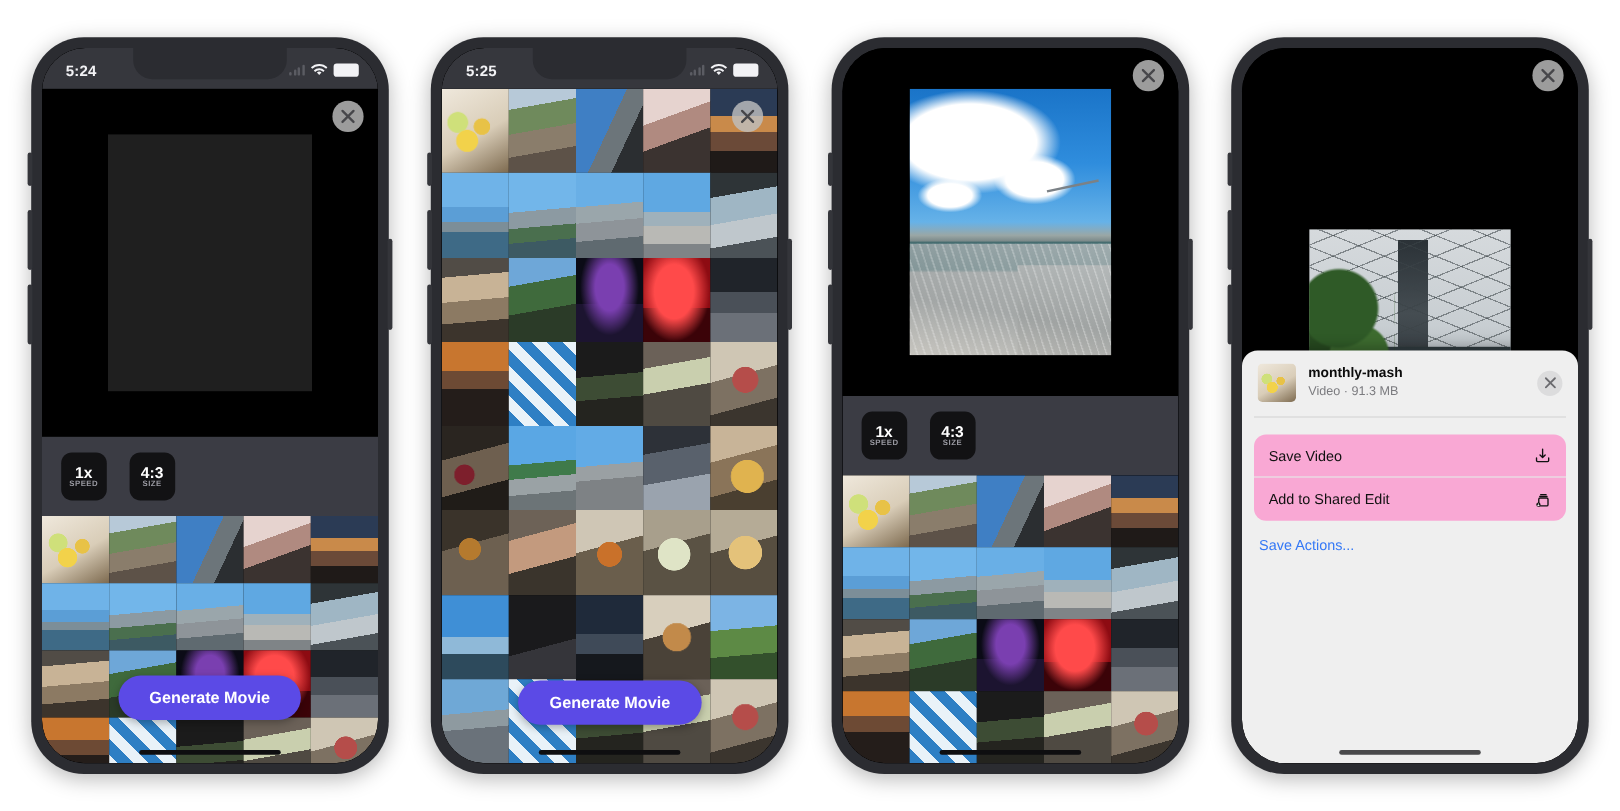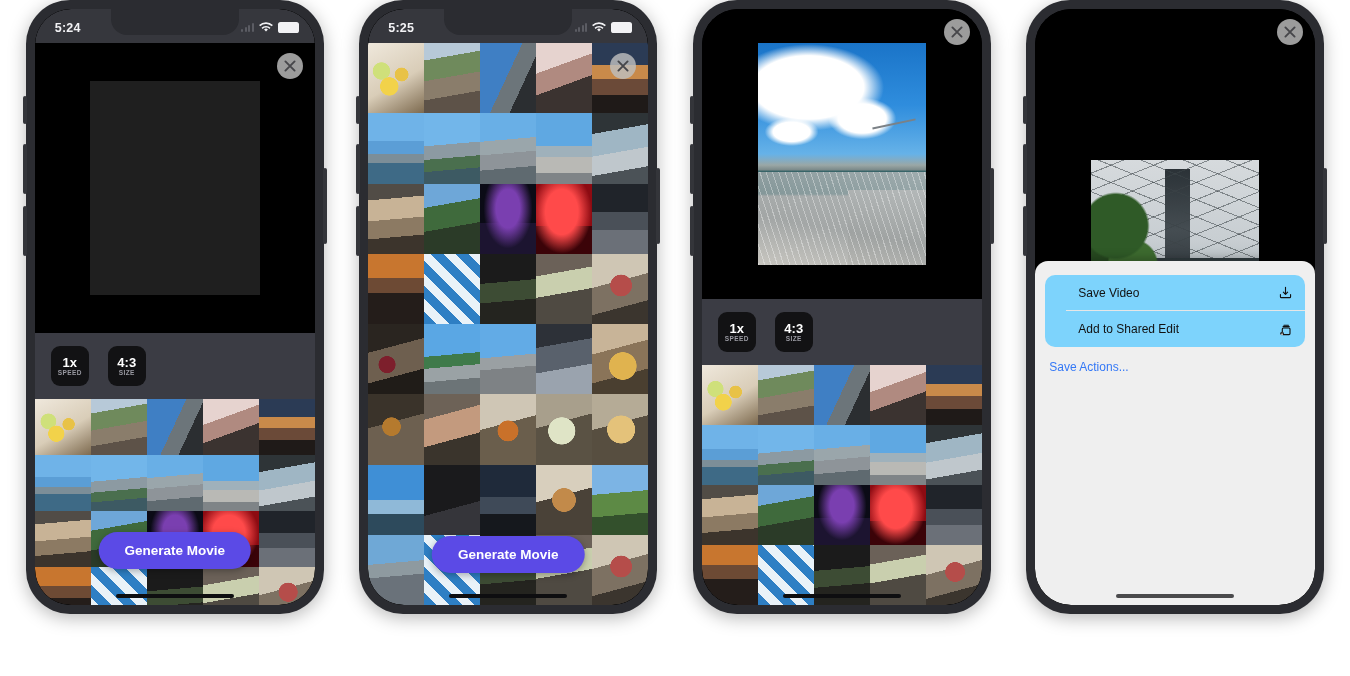--- a/index.html
+++ b/index.html
@@ -6,20 +6,21 @@
   html, body {
     width: 1350px; height: 676px;
     background: #ffffff;
     font-family: "Liberation Sans", sans-serif;
     overflow: hidden;
   }
   .stage {
     position: relative;
     width: 1350px; height: 676px;
     display: flex;
+    align-items: center;
     justify-content: space-around;
     padding: 0 8px;
   }
 
   
   .phone {
     position: relative;
     width: 298px; height: 614px;
     background: #2b2c31;
     border-radius: 44px;
@@ -229,24 +230,23 @@
   }
   .sheet-sub { font-size: 10.5px; color: #7b7b7f; line-height: 1.3; margin-top: 1px; }
   .sheet-close {
     width: 21px; height: 21px; border-radius: 50%;
     background: #dcdcdd;
     display: flex; align-items: center; justify-content: center;
     flex: 0 0 21px;
   }
   .actions {
     margin-top: 14px;
-    background: #7dd3fc;
+    background: #f9a8d4;
     border-radius: 10px;
     overflow: hidden;
-    padding-left: 21px;
   }
   .action-row {
     height: 36px;
     display: flex; align-items: center;
     padding: 0 12px;
     border-bottom: 1px solid #e6e6e6;
   }
   .action-row:last-child { border-bottom: none; }
   .action-label { font-size: 12px; color: #111; flex: 1 1 auto; }
   .action-ico { color: #111; display: flex; align-items: center; }
@@ -834,20 +834,34 @@
               </div>
             </div>
             <div class="close-btn">
               <svg width="12" height="12" viewBox="0 0 12 12">
                   <path d="M1.4 1.4 10.6 10.6M10.6 1.4 1.4 10.6" stroke="#46464a" stroke-width="1.9" stroke-linecap="round"></path>
                 </svg>
             </div>
           </div>
 
           <div class="sheet">
+            <div class="sheet-head">
+              <div class="sheet-thumb">
+                <span class="ph ph-food1"></span>
+              </div>
+              <div class="sheet-meta">
+                <div class="sheet-title">monthly-mash</div>
+                <div class="sheet-sub">Video · 91.3 MB</div>
+              </div>
+              <div class="sheet-close">
+                <svg width="10" height="10" viewBox="0 0 10 10">
+                    <path d="M1.2 1.2 8.8 8.8M8.8 1.2 1.2 8.8" stroke="#6c6c70" stroke-width="1.5" stroke-linecap="round"></path>
+                  </svg>
+              </div>
+            </div>
 
             <div class="actions">
               <div class="action-row">
                 <span class="action-label">Save Video</span>
                 <span class="action-ico">
                   <svg width="15" height="15" viewBox="0 0 16 16">
                       <path d="M2.6 10.2v2.3c0 .6.5 1 1 1h8.8c.6 0 1-.4 1-1v-2.3" fill="none" stroke="#111" stroke-width="1.2" stroke-linecap="round"></path>
                       <path d="M8 2.4v7.1M8 9.9 5.7 7.6M8 9.9l2.3-2.3" fill="none" stroke="#111" stroke-width="1.2" stroke-linecap="round" stroke-linejoin="round"></path>
                     </svg>
                 </span>

